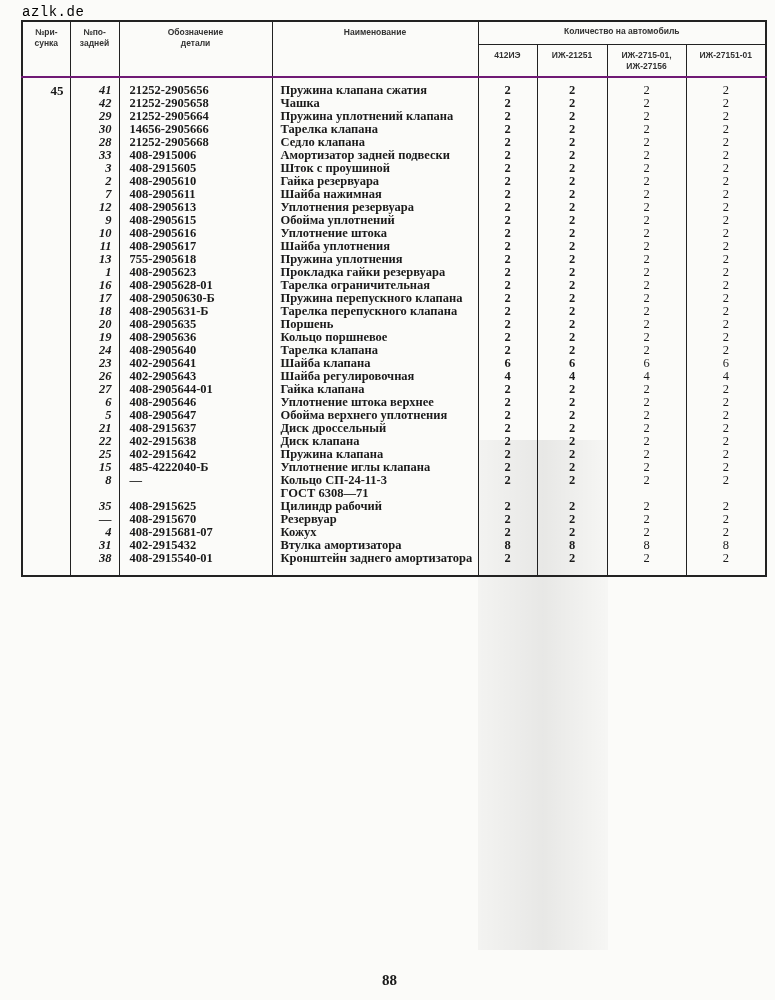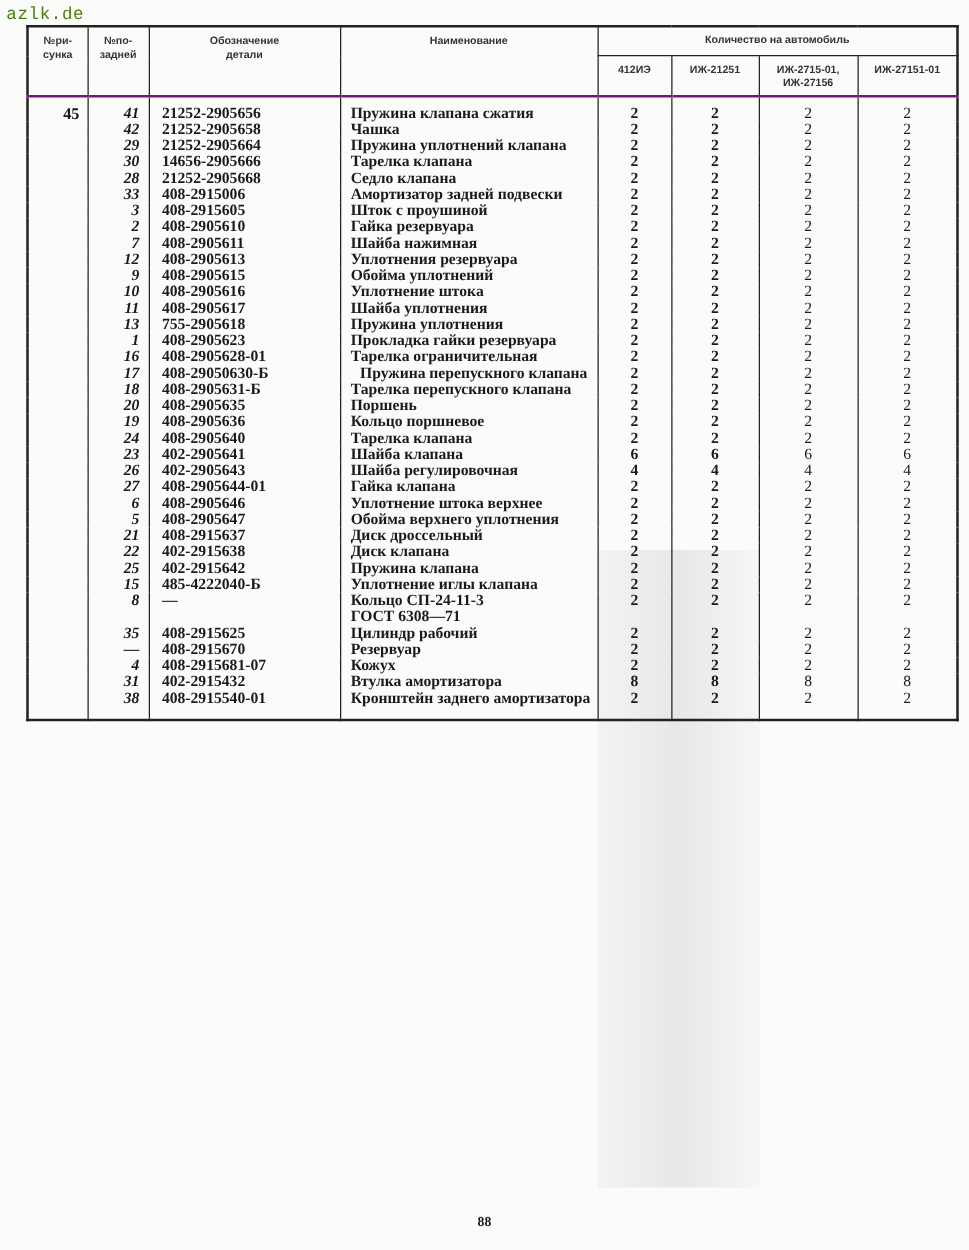--- a/index.html
+++ b/index.html
@@ -1,22 +1,22 @@
 <!DOCTYPE html>
 <html><head>
 <meta charset="utf-8">
 <style>
   html, body { margin:0; padding:0; }
   body {
     width:775px; height:1000px; background:#fbfbf9; position:relative; overflow:hidden;
     font-family:"Liberation Serif","DejaVu Serif",serif; color:#1a1a1a;
   }
   .watermark {
-    position:absolute; left:5px; top:4px; font-family:"Liberation Mono","DejaVu Sans Mono",monospace;
-    font-size:14px; color:#4d7c0f; letter-spacing:0.5px;text-align:center;
+    position:absolute; left:22px; top:4px; font-family:"Liberation Mono","DejaVu Sans Mono",monospace;
+    font-size:14px; color:#000000; letter-spacing:0.5px;text-align:center;
   }
   .scan-shade {
     position:absolute; left:478px; top:440px; width:130px; height:510px;
     background:linear-gradient(90deg, rgba(0,0,0,0.03), rgba(0,0,0,0.08) 50%, rgba(0,0,0,0.02));
     pointer-events:none;
   }
   table.parts {
     position:absolute; left:21px; top:20px; width:744px;
     border-collapse:collapse; table-layout:fixed;
     border:2px solid #222;
@@ -36,21 +36,21 @@
   tbody tr td { padding-top:5px; padding-bottom:4px; }
   tbody tr:first-child td { padding-top:6px; }
   tbody tr:last-child td { padding-bottom:10px; }
   td.fig { text-align:right; padding-right:6px !important; font-weight:bold; font-size:13px; }
   td.pos { text-align:right; padding-right:7px !important; font-style:italic; font-weight:bold; }
   td.code { padding-left:10px !important; font-weight:bold; }
   td.name { padding-left:8px !important; font-weight:bold; }
   td.qty { text-align:center; font-weight:bold; }
   td.qty.light { font-weight:normal; }
   .page-num {
-    position:absolute; left:382px; top:972px; font-size:11px; font-weight:bold;text-align:center;
+    position:absolute; left:382px; top:972px; font-size:15px; font-weight:bold;text-align:center;
   }
 </style>
 </head>
 <body>
 
 <div class="watermark">azlk.de</div>
 <div class="scan-shade"></div>
 
 <table class="parts">
   <colgroup>
@@ -240,21 +240,21 @@
         <td class="name" style="white-space: pre-line;">Тарелка ограничительная</td>
         <td class="qty">2</td>
         <td class="qty">2</td>
         <td class="qty light">2</td>
         <td class="qty light">2</td>
       </tr>
       <tr>
         <td class="fig"></td>
         <td class="pos">17</td>
         <td class="code">408-29050630-Б</td>
-        <td class="name" style="white-space: pre-line; text-align: center;">Пружина перепускного клапана</td>
+        <td class="name" style="white-space: pre-line;">Пружина перепускного клапана</td>
         <td class="qty">2</td>
         <td class="qty">2</td>
         <td class="qty light">2</td>
         <td class="qty light">2</td>
       </tr>
       <tr>
         <td class="fig"></td>
         <td class="pos">18</td>
         <td class="code">408-2905631-Б</td>
         <td class="name" style="white-space: pre-line;">Тарелка перепускного клапана</td>

